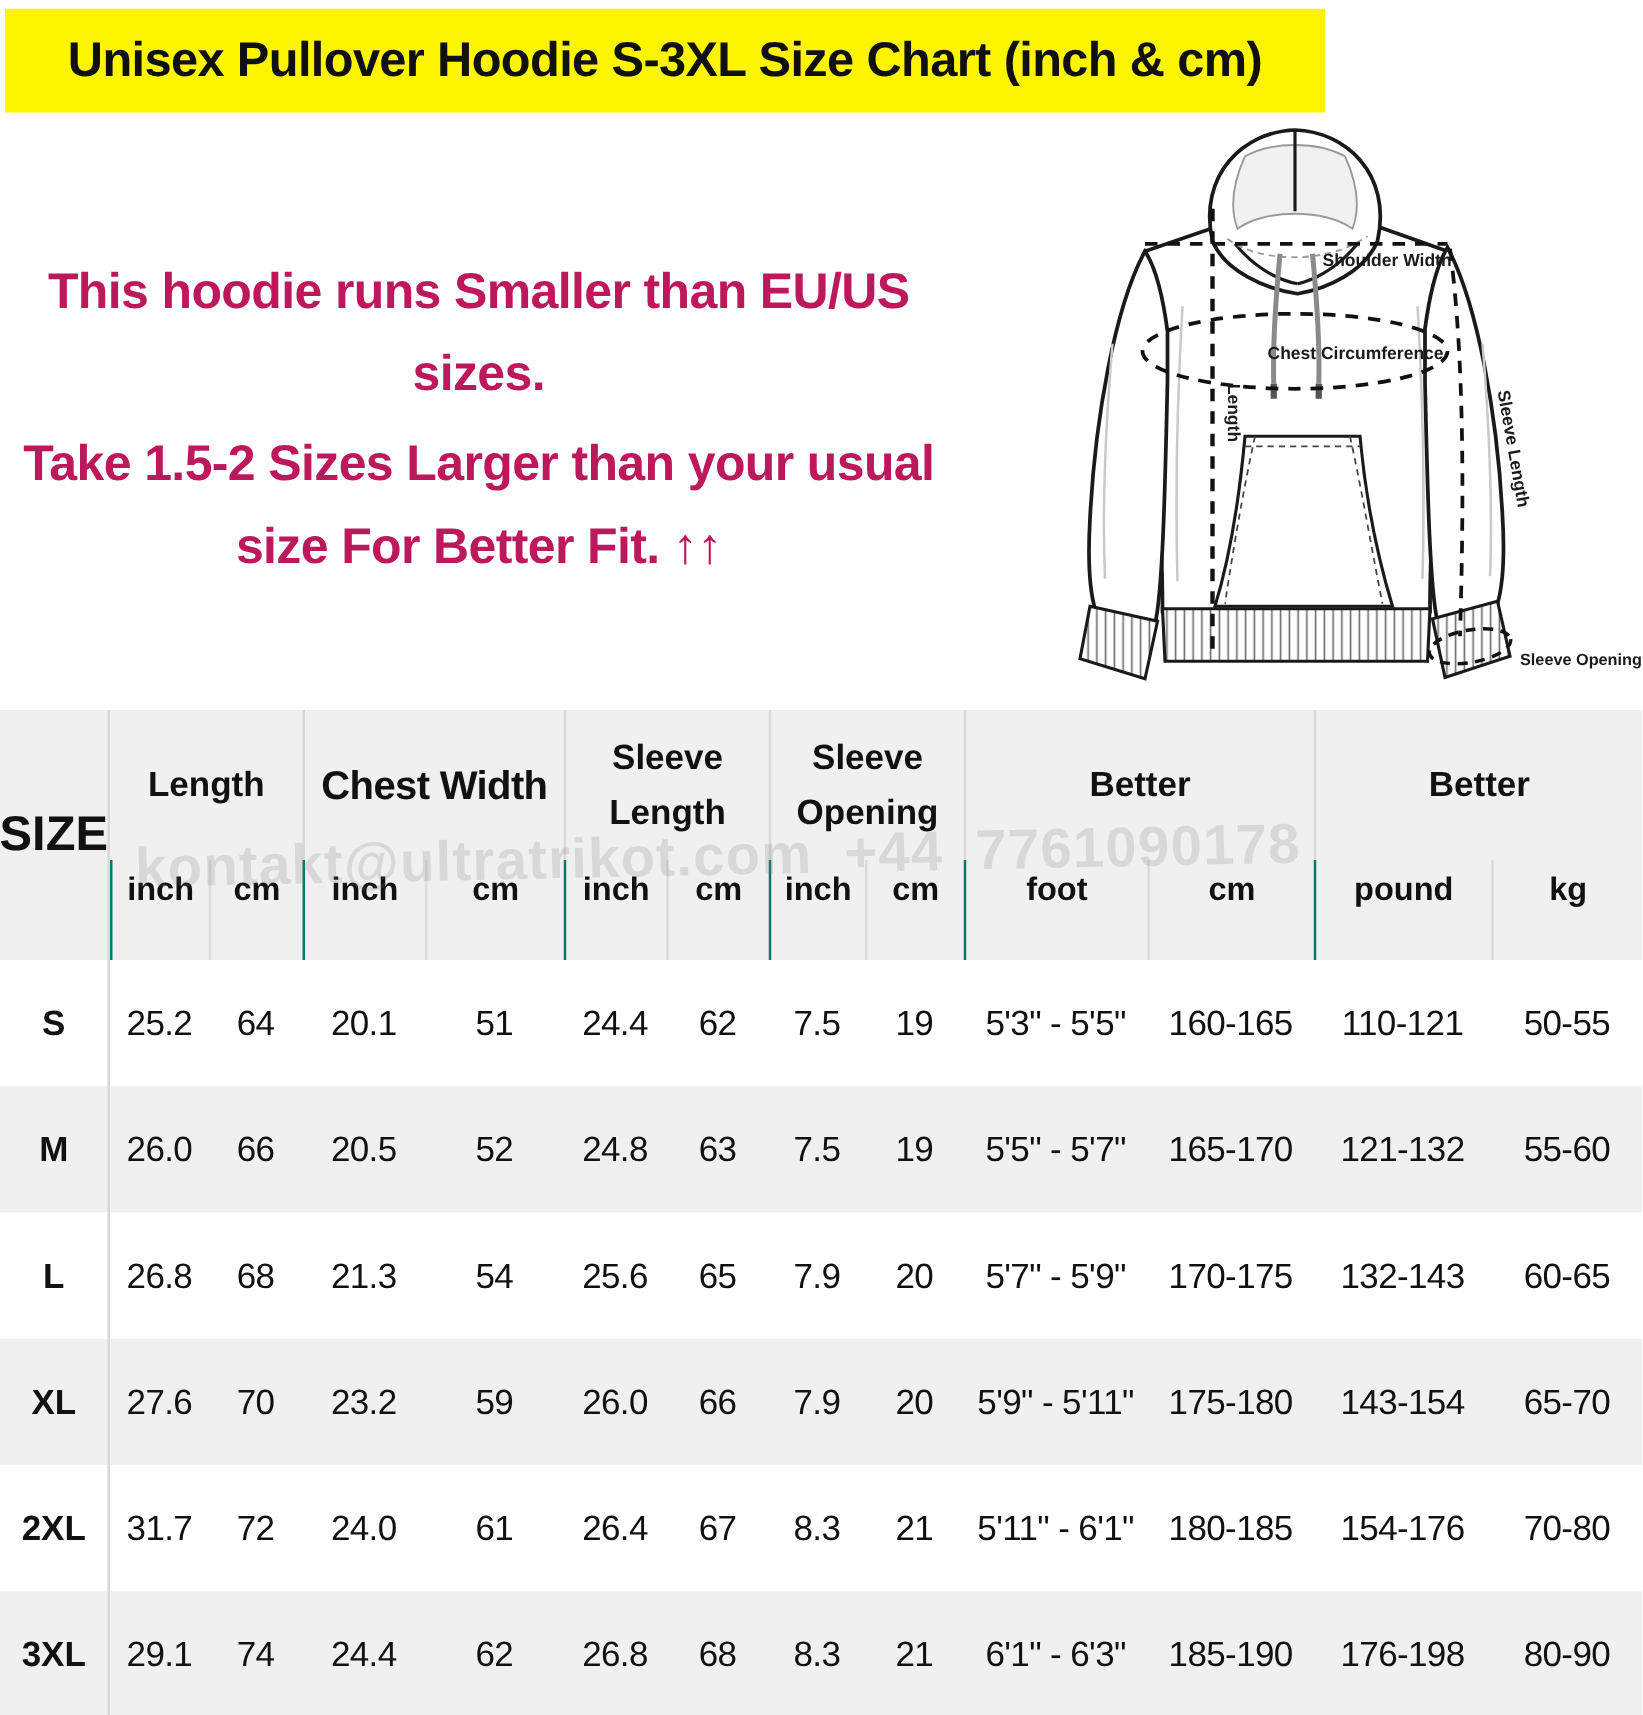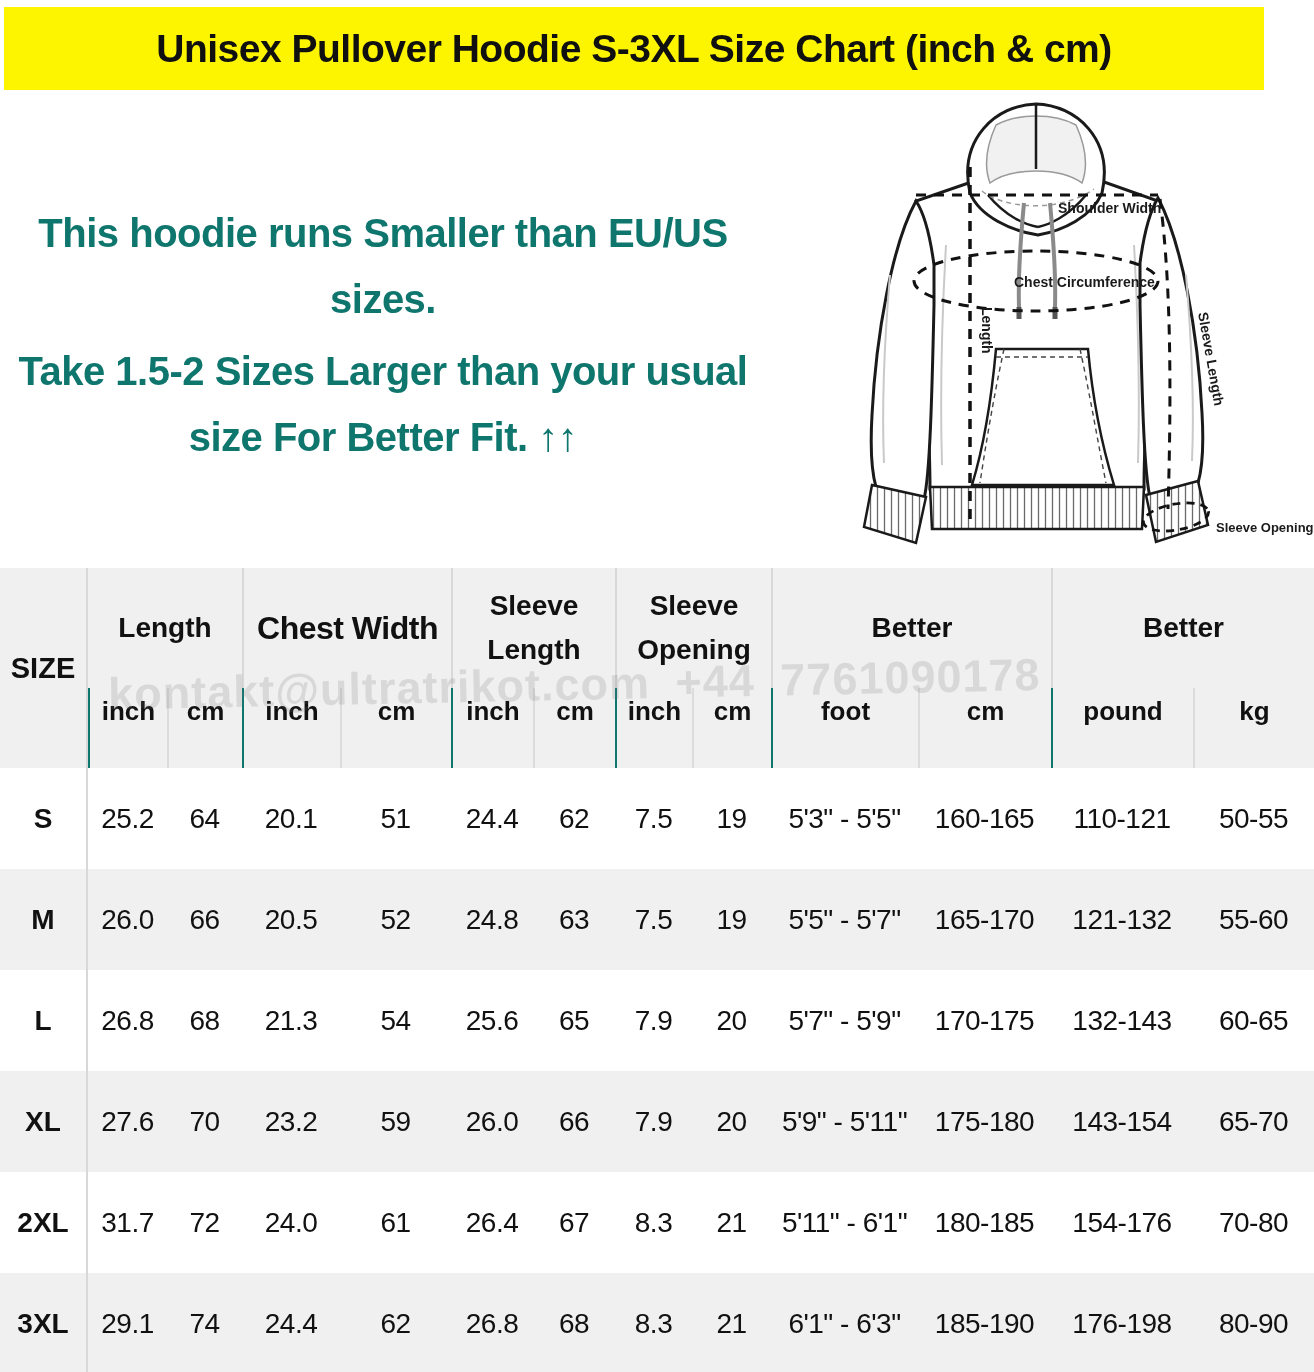--- a/index.html
+++ b/index.html
@@ -1,38 +1,38 @@
 <!DOCTYPE html>
 <html><head>
 <meta charset="utf-8">
 <style>
   html,body{margin:0;padding:0;background:#fff;}
   #page{position:relative;width:1314px;height:1372px;background:#fff;overflow:hidden;
         font-family:"Liberation Sans",sans-serif;color:#111;}
 
   
-  .banner{position:absolute;left:4px;top:7px;width:1260px;height:83px;
+  .banner{position:absolute;left:4px;top:7px;width:1056px;height:83px;
           display:flex;align-items:center;justify-content:center;}
   .banner h1{margin:0;font-size:39px;font-weight:800;letter-spacing:-0.5px;color:#101010;}
 
   
   .notice{position:absolute;left:0;top:200px;width:766px;text-align:center;
           font-size:40px;font-weight:600;line-height:66px;letter-spacing:-0.5px;}
   .notice div{white-space:nowrap;}
   .notice .gap{margin-bottom:6px;}
 
   
   .diagram{position:absolute;left:846px;top:95px;width:468px;height:465px;}
 
   
   .size-table{position:absolute;left:0;top:568px;width:1314px;}
   .thead{display:grid;grid-template-columns:88px 79px 75px 98px 111px 82px 82px 77px 79px 147px 133px 142px 121px;
          grid-template-rows:120px 80px;background:#f0f0f0;position:relative;}
   .cell{display:flex;align-items:center;justify-content:center;text-align:center;}
-  .size-head{grid-row:1/3;grid-column:1;font-size:29px;font-weight:800;border-right:2px solid #d8d8d8;text-align:center;}
+  .size-head{grid-row:1/3;grid-column:1;font-size:39px;font-weight:800;border-right:2px solid #d8d8d8;text-align:center;}
   .group{grid-row:1;font-size:28px;font-weight:700;border-left:2px solid #d8d8d8;line-height:44px;}
   .group.first{border-left:none;}
   .group .wrap{max-width:132px;}
   .group.chest span{font-size:32px;font-weight:800;letter-spacing:-0.5px;}
   .unit{grid-row:2;font-size:26px;font-weight:700;align-items:flex-start;padding-top:8px;}
   .unit.open-group{border-left:2px solid #0f766e;}
   .unit.inner{border-left:2px solid #dcdcdc;}
   .watermark{position:absolute;left:108px;top:88px;width:1200px;font-size:45px;font-weight:700;
              color:rgba(110,110,110,0.18);letter-spacing:1px;word-spacing:12px;white-space:nowrap;
              transform:rotate(-1.2deg);pointer-events:none;}
@@ -45,21 +45,21 @@
 </style>
 </head>
 <body>
 
 <div id="page">
 
   <div class="banner" style="background:#FDF500;">
     <h1>Unisex Pullover Hoodie S-3XL Size Chart (inch &amp; cm)</h1>
   </div>
 
-  <div class="notice" style="color:#0f766e;">
+  <div class="notice" style="color:#be185d;">
     <div>This hoodie runs Smaller than EU/US</div>
     <div class="gap">sizes.</div>
     <div>Take 1.5-2 Sizes Larger than your usual</div>
     <div>size For Better Fit. ↑↑</div>
   </div>
 
   <div class="diagram">
     <svg width="468" height="465" viewBox="0 0 468 465" xmlns="http://www.w3.org/2000/svg">
       <defs>
         <pattern id="rib" width="7" height="10" patternUnits="userSpaceOnUse">

